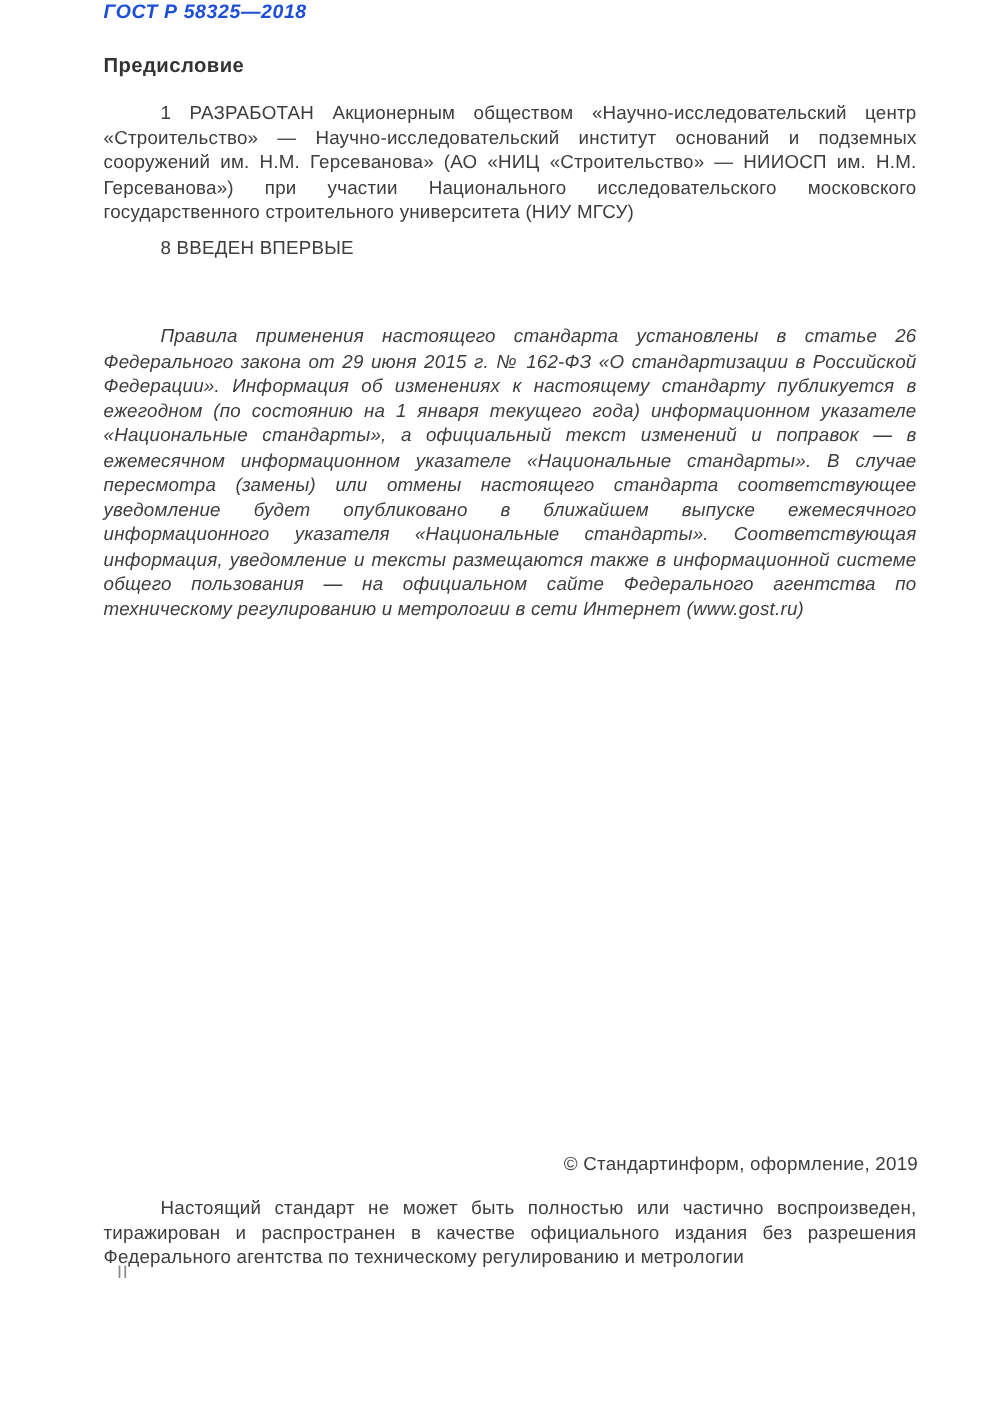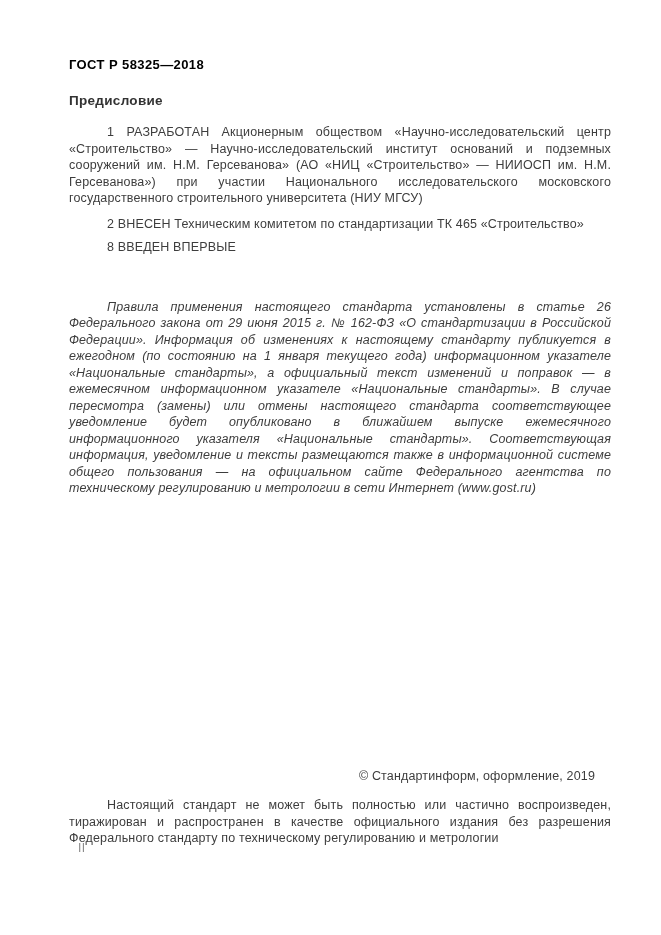--- a/index.html
+++ b/index.html
@@ -13,25 +13,25 @@
     color: #3d3d3d;
     overflow: hidden;
   }
   .content {
     position: absolute;
     left: 69px;
     top: 0;
     width: 542px;
   }
   .doc-code {
-    margin-top: 57px;
     font-size: 13px;
     font-weight: bold;
     letter-spacing: 0.4px;
-    color: #000000;
+    color: #1d4ed8;
+    font-style: italic;
   }
   .doc-title {
     margin-top: 21px;
     text-align: left;
     font-size: 13.5px;
     font-weight: bold;
     letter-spacing: 0.3px;
     color: #333333;
   }
   .para {
@@ -46,21 +46,21 @@
   .foreword-item.first { margin-top: 16px; }
   .foreword-item.m2 { margin-top: 9px; }
   .foreword-item.m3 { margin-top: 7px; }
   .legal-notice {
     margin-top: 43px;
     font-style: italic;
   }
   .copyright-line {
     position: absolute;
     top: 769px;
-    left: 53px;
+    left: 70px;
     width: 542px;
     text-align: right;
     font-size: 12.5px;
     letter-spacing: 0.15px;
     color: #3d3d3d;
   }
   .restriction-note {
     position: absolute;
     top: 797px;
     left: 69px;
@@ -79,26 +79,25 @@
 <body>
 
 <div class="page">
   <div class="content">
     <div class="doc-code">ГОСТ Р 58325—2018</div>
 
     <div class="doc-title">Предисловие</div>
 
     <div class="para foreword-item first">1  РАЗРАБОТАН Акционерным обществом «Научно-исследовательский центр «Строительство» — Научно-исследовательский институт оснований и подземных сооружений им. Н.М. Герсеванова» (АО «НИЦ «Строительство» — НИИОСП им. Н.М. Герсеванова») при участии Национального исследовательского московского государственного строительного университета (НИУ МГСУ)</div>
 
-    <div class="para foreword-item m2">2  ВНЕСЕН Техническим комитетом по стандартизации ТК 465 «Строительство»</div>
 
 
     <div class="para foreword-item m3">8 ВВЕДЕН ВПЕРВЫЕ</div>
 
     <div class="para legal-notice">Правила применения настоящего стандарта установлены в статье 26 Федерального закона от 29 июня 2015 г. № 162-ФЗ «О стандартизации в Российской Федерации». Информация об изменениях к настоящему стандарту публикуется в ежегодном (по состоянию на 1 января текущего года) информационном указателе «Национальные стандарты», а официальный текст изменений и поправок — в ежемесячном информационном указателе «Национальные стандарты». В случае пересмотра (замены) или отмены настоящего стандарта соответствующее уведомление будет опубликовано в ближайшем выпуске ежемесячного информационного указателя «Национальные стандарты». Соответствующая информация, уведомление и тексты размещаются также в информационной системе общего пользования — на официальном сайте Федерального агентства по техническому регулированию и метрологии в сети Интернет (www.gost.ru)</div>
   </div>
 
   <div class="copyright-line">© Стандартинформ, оформление, 2019</div>
 
-  <div class="restriction-note para">Настоящий стандарт не может быть полностью или частично воспроизведен, тиражирован и распространен в качестве официального издания без разрешения Федерального стандарту по техническому регулированию и метрологии</div>
+  <div class="restriction-note para">Настоящий стандарт не может быть полностью или частично воспроизведен, тиражирован и распространен в качестве официального издания без разрешения Федерального агентства по техническому регулированию и метрологии</div>
 
   <div class="page-number">II</div>
 </div>
 
 </body></html>

